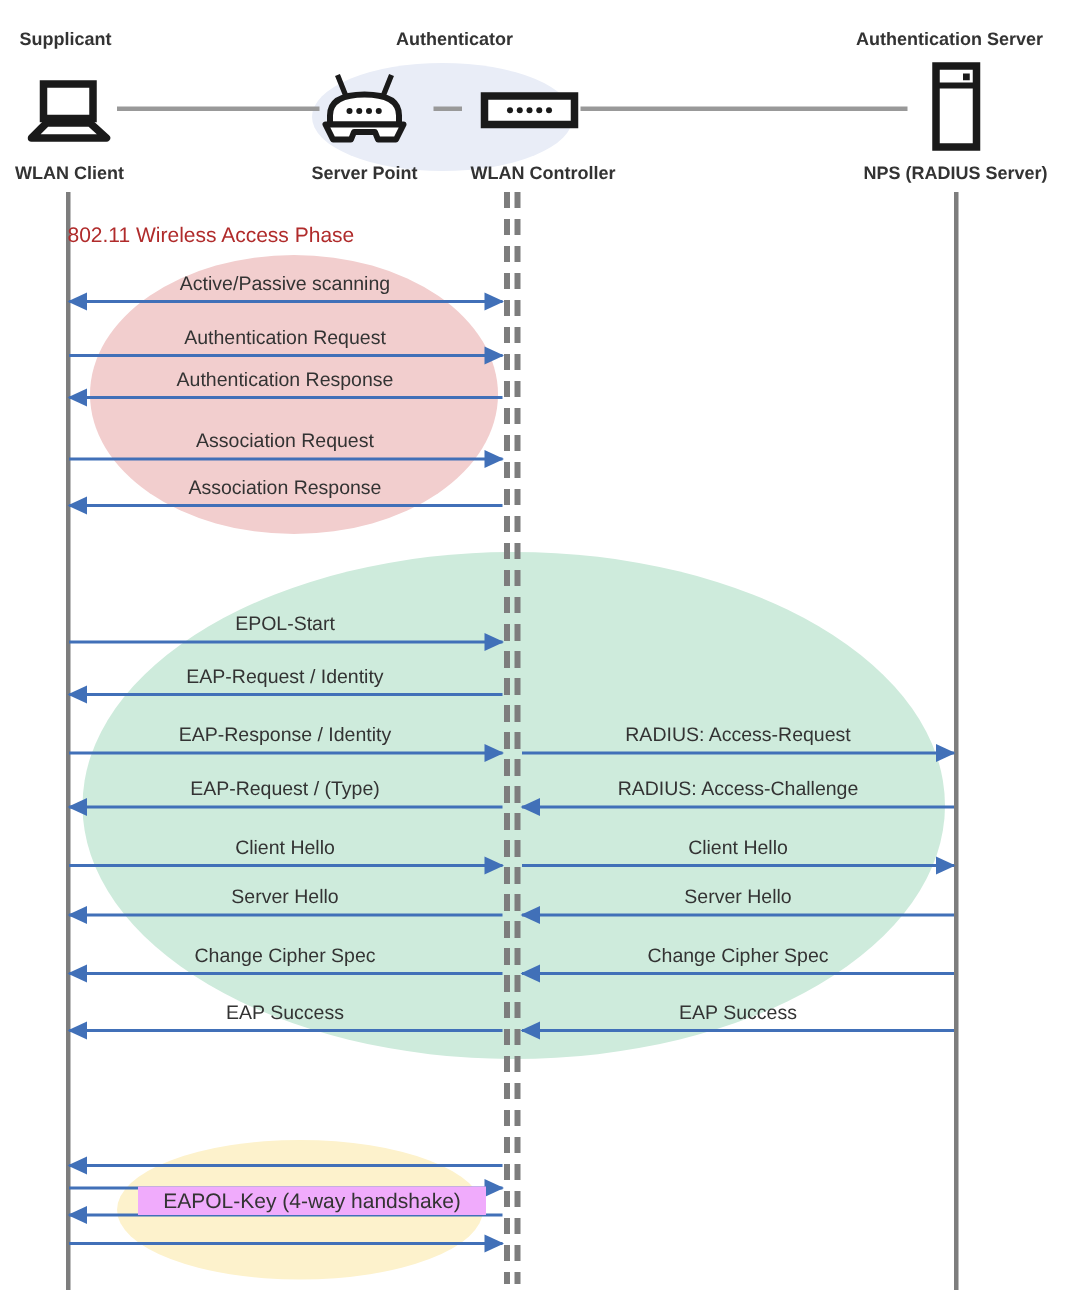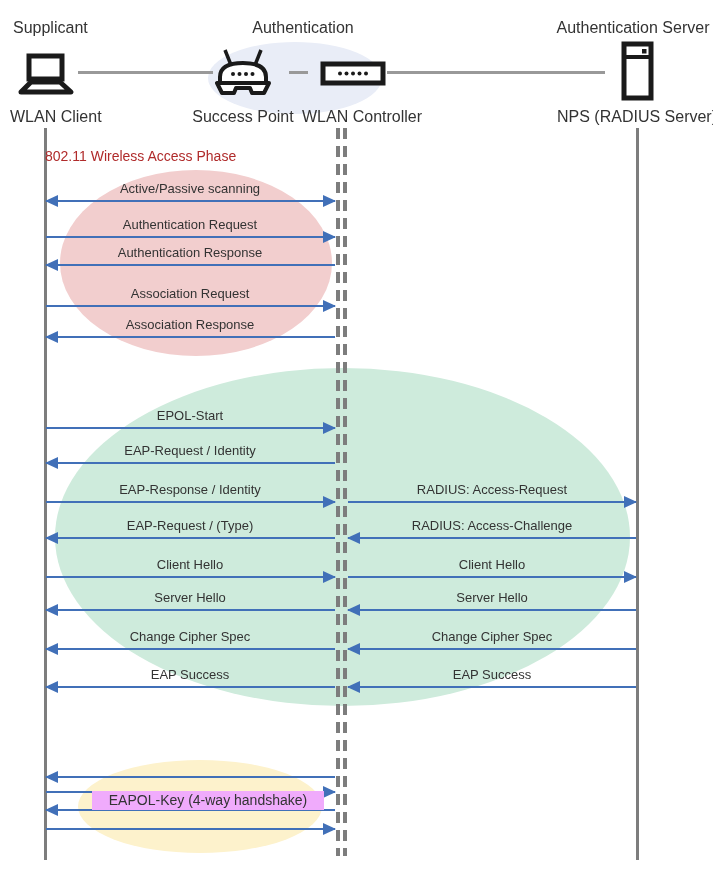--- a/index.html
+++ b/index.html
@@ -11,21 +11,21 @@
   .ellipse{position:absolute;border-radius:50%;z-index:0;}
   
   .lifeline{position:absolute;width:3px;top:128px;height:732px;z-index:1;background:var(--c-lifeline);}
   .lifeline-dashed{
     position:absolute;width:4px;top:128px;height:728px;z-index:1;
     background:repeating-linear-gradient(to bottom,var(--c-lifeline) 0 11px,transparent 11px 18px);
   }
   
   .connector{position:absolute;height:3px;background:var(--c-connector);z-index:1;top:71px;}
   
-  .role-label,.entity-label{position:absolute;font-size:16px;z-index:2;white-space:nowrap;}
+  .role-label,.entity-label{position:absolute;font-size:12px;z-index:2;white-space:nowrap;font-weight:bold;}
   .centered{text-align:center;}
   
   .icon{position:absolute;z-index:2;}
   .icon svg{display:block;}
   
   .phase-title{position:absolute;left:45px;width:290px;font-size:14px;z-index:2;white-space:pre-line;line-height:20px;}
   #phase1-title{color:var(--c-phase1);}
   #phase2-title{color:var(--c-phase2);}
   #phase3-title{color:var(--c-phase3);}
   
@@ -43,21 +43,21 @@
 <body>
 
 <div id="stage" style="--c-arrow: #4170B8; --c-lifeline: #7D7D7D; --c-connector: #999999; --c-text: #333333; --c-phase1: #B02B2B; --c-phase2: #2FAC66; --c-phase3: #E2874E; --c-ellipse1: #F2CECE; --c-ellipse2: #CEEBDC; --c-ellipse3: #FDF2CC; --c-ellipse_header: #E9EDF7;">
 
   <div class="ellipse" id="ellipse-header" style="left: 208px; top: 42px; width: 174px; height: 72px; background: rgb(233, 237, 247);"></div>
   <div class="ellipse" id="ellipse-1" style="left: 60px; top: 170px; width: 272px; height: 186px; background: rgb(242, 206, 206);"></div>
   <div class="ellipse" id="ellipse-2" style="left: 55px; top: 368px; width: 575px; height: 338px; background: rgb(206, 235, 220);"></div>
   <div class="ellipse" id="ellipse-3" style="left: 78px; top: 760px; width: 244px; height: 93px; background: rgb(253, 242, 204);"></div>
 
   <div class="role-label" style="left:13px;top:19px;">Supplicant</div>
-  <div class="role-label centered" style="left:233px;top:19px;width:140px;">Authentication</div>
+  <div class="role-label centered" style="left:233px;top:19px;width:140px;">Authenticator</div>
   <div class="role-label centered" style="left:543px;top:19px;width:180px;">Authentication Server</div>
 
   <div class="connector" style="left:78px;width:135px;"></div>
   <div class="connector" style="left:289px;width:19px;"></div>
   <div class="connector" style="left:387px;width:218px;"></div>
 
   <div class="icon" style="left:16px;top:52px;">
     <svg width="60" height="44" viewBox="0 0 60 44">
       <rect x="13" y="4" width="33" height="23" fill="none" stroke="#1a1a1a" stroke-width="5"></rect>
       <path d="M5 40 L15 30 H44 L55 40 Z" fill="#ffffff" stroke="#1a1a1a" stroke-width="5" stroke-linejoin="round"></path>
@@ -87,21 +87,21 @@
   </div>
   <div class="icon" style="left:621px;top:41px;">
     <svg width="33" height="60" viewBox="0 0 33 60">
       <rect x="3" y="3" width="27" height="54" fill="#ffffff" stroke="#1a1a1a" stroke-width="5"></rect>
       <path d="M3 16 H30" stroke="#1a1a1a" stroke-width="4"></path>
       <rect x="21" y="8" width="4.5" height="4.5" fill="#1a1a1a"></rect>
     </svg>
   </div>
 
   <div class="entity-label" style="left:10px;top:108px;">WLAN Client</div>
-  <div class="entity-label centered" style="left:183px;top:108px;width:120px;">Success Point</div>
+  <div class="entity-label centered" style="left:183px;top:108px;width:120px;">Server Point</div>
   <div class="entity-label centered" style="left:302px;top:108px;width:120px;">WLAN Controller</div>
   <div class="entity-label centered" style="left:557px;top:108px;width:160px;">NPS (RADIUS Server)</div>
 
   <div class="lifeline" style="left:44px;"></div>
   <div class="lifeline-dashed" style="left:336px;"></div>
   <div class="lifeline-dashed" style="left:343px;"></div>
   <div class="lifeline" style="left:636px;"></div>
 
   <div class="phase-title" id="phase1-title" style="top:146px;">802.11 Wireless Access Phase</div>
 

